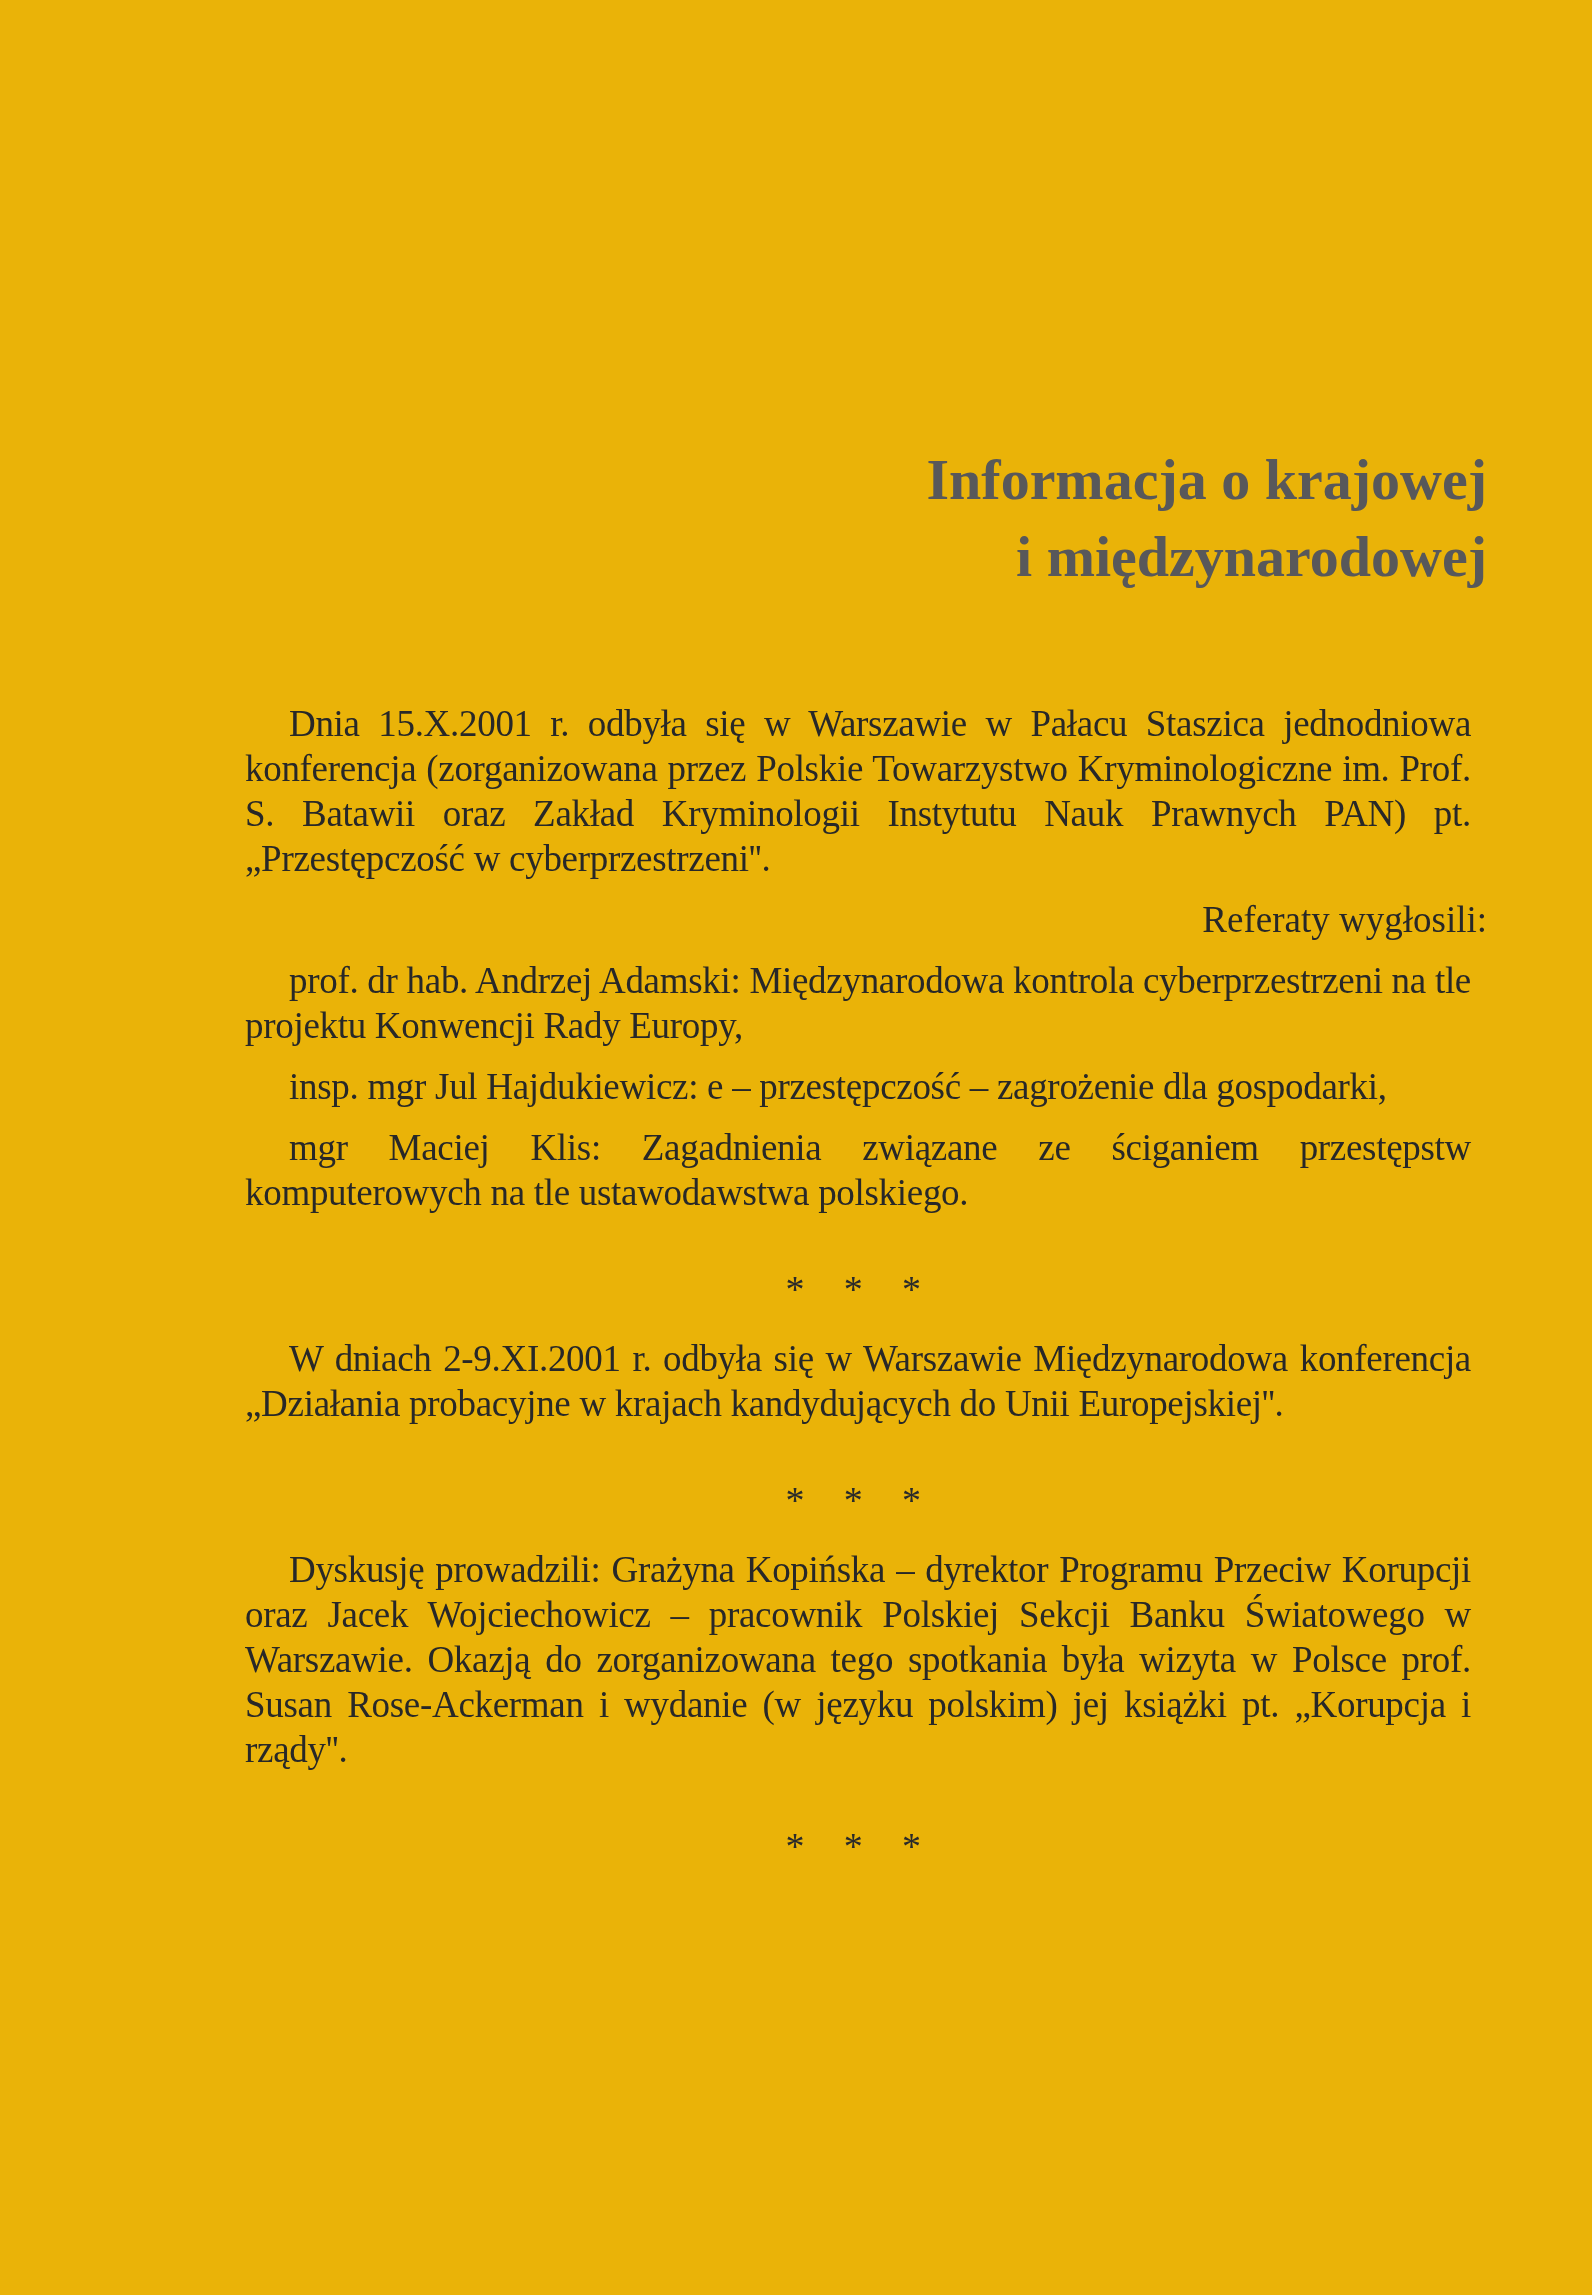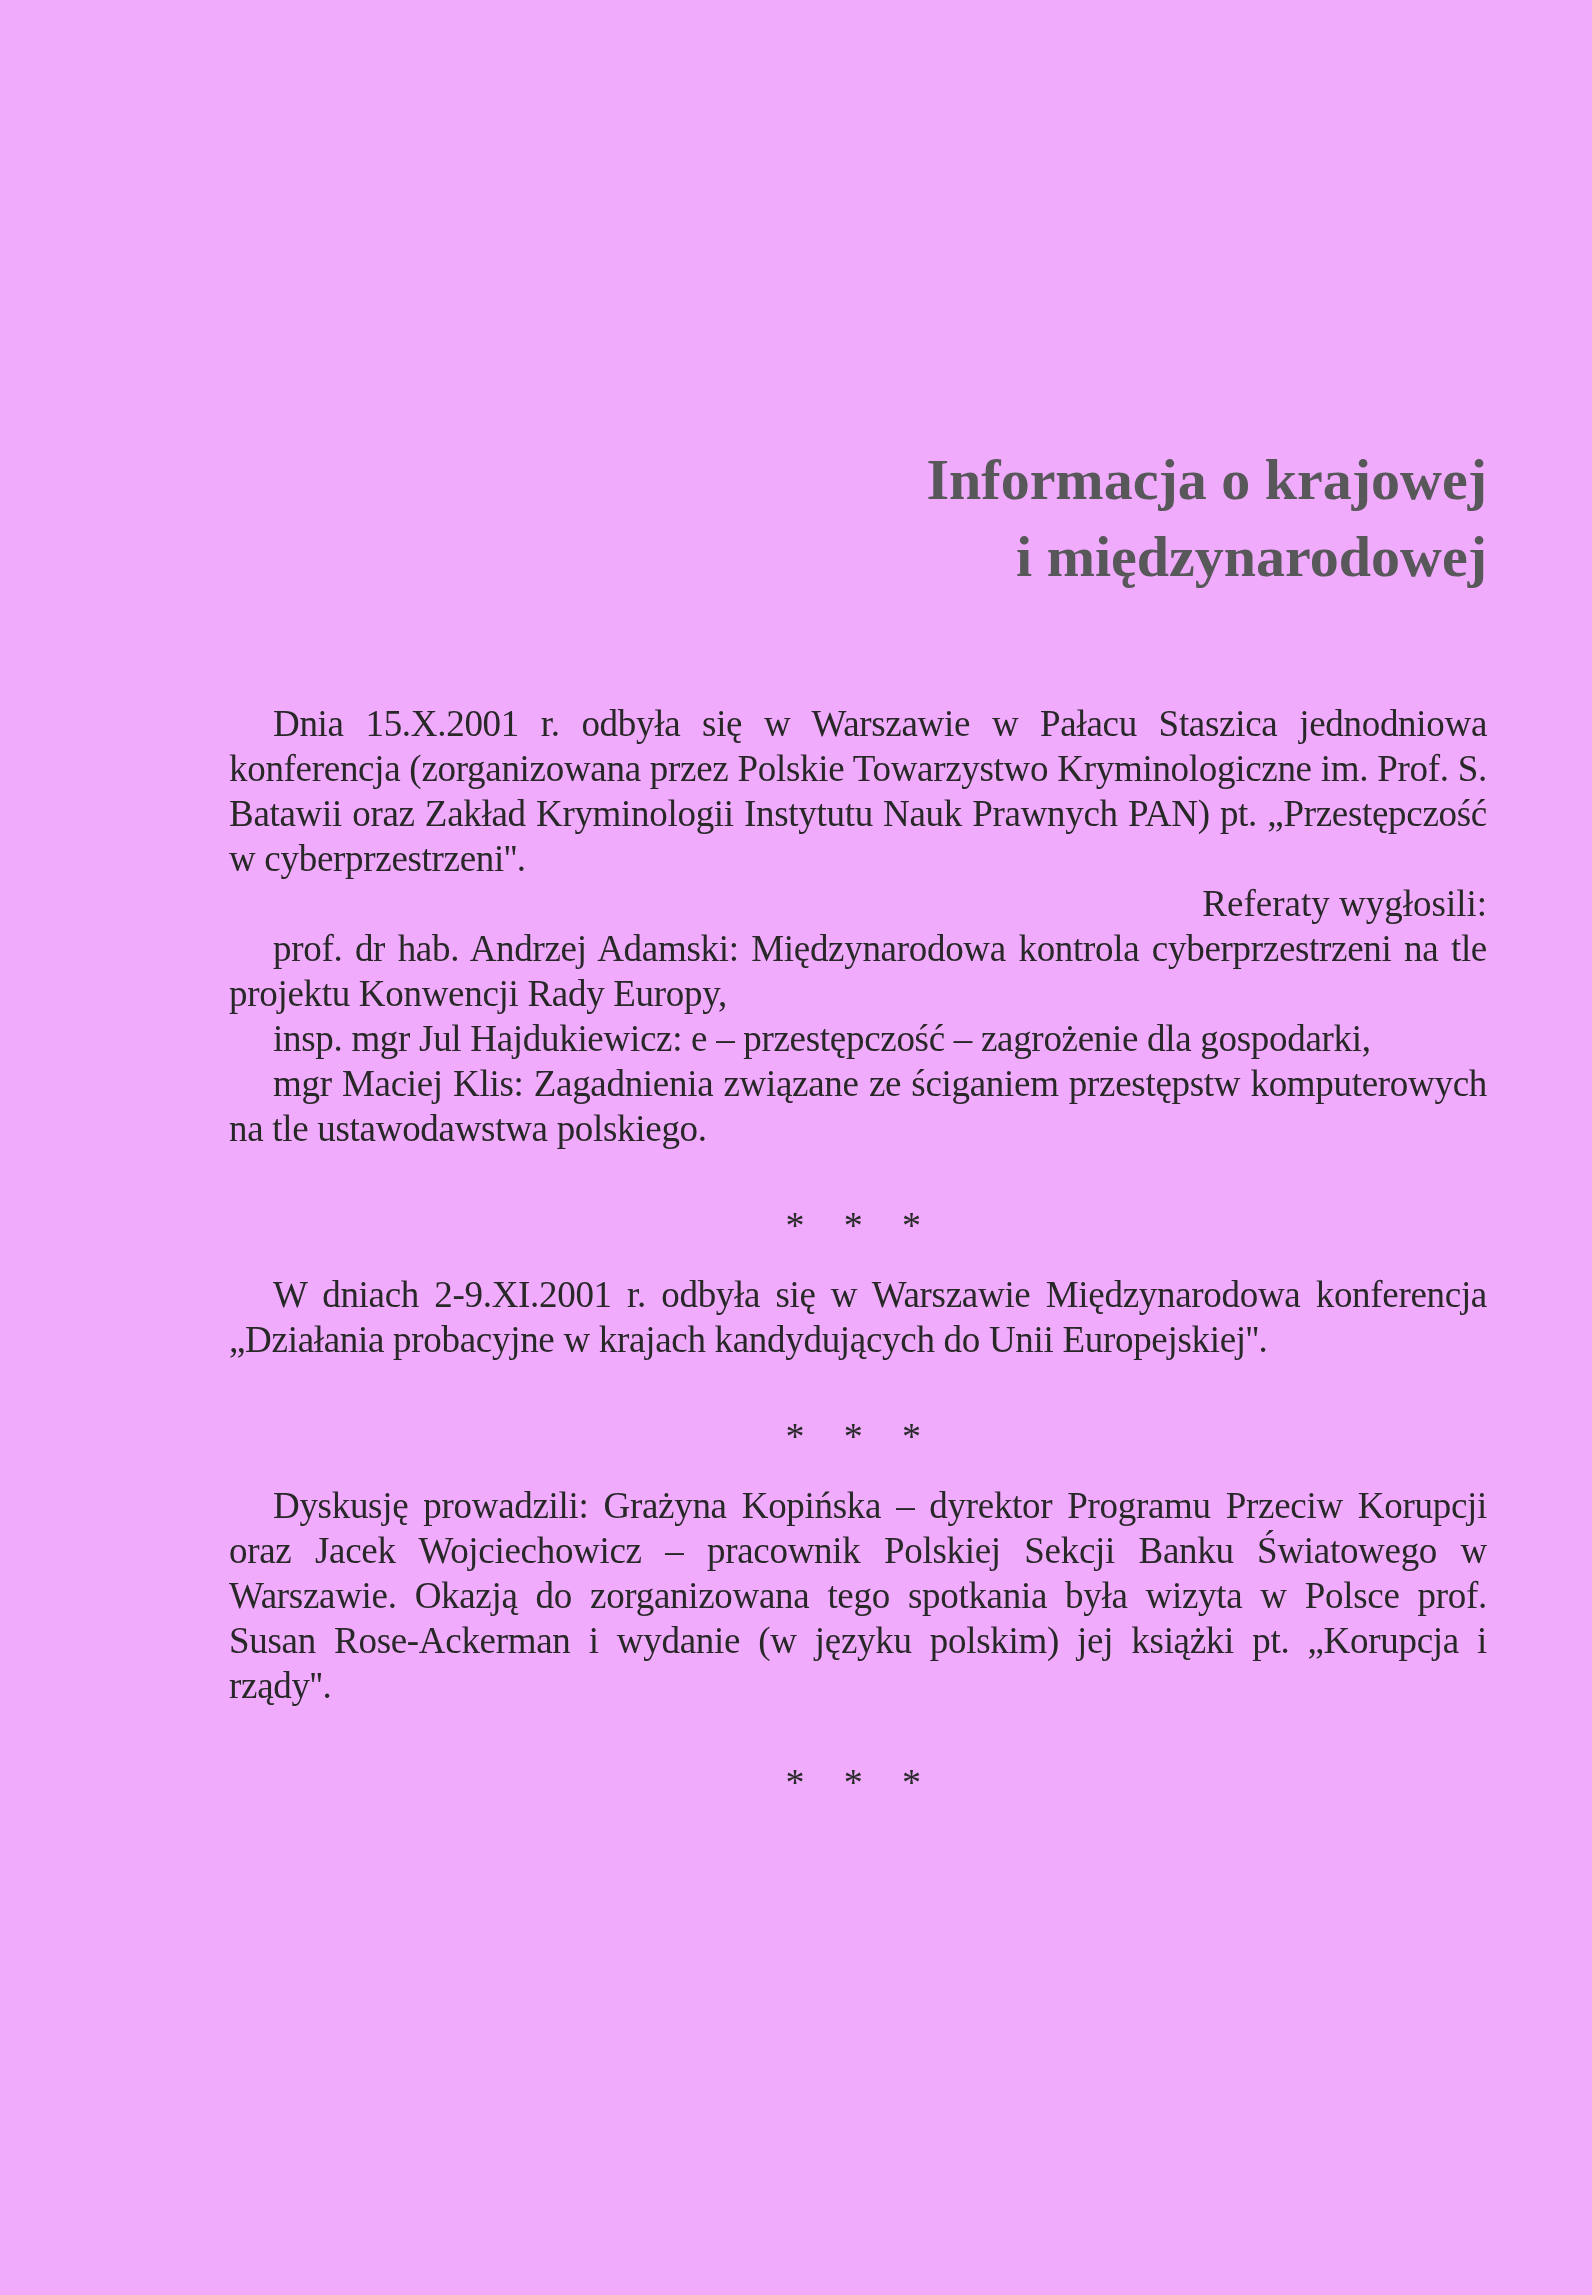--- a/index.html
+++ b/index.html
@@ -9,21 +9,21 @@
     background: #ffffff;
     position: relative;
     font-family: "Liberation Serif", "DejaVu Serif", serif;
     overflow: hidden;
   }
   .page {
     position: absolute;
     left: 0; top: 0;
     width: 1593px;
     height: 2295px;
-    background: #f0abfc;
+    background: #eab308;
   }
   .content {
     position: absolute;
     left: 229px;
     top: 0;
     width: 1258px;
   }
   .title {
     margin-top: 441px;
     text-align: right;
@@ -33,21 +33,21 @@
     color: #58585a;
   }
   .title-line { white-space: nowrap; }
   .para {
     font-size: 37px;
     line-height: 45px;
     color: #282828;
     text-align: justify;
     text-indent: 44px;
     letter-spacing: -0.3px;
-    margin: 0;
+    margin: 16px;
   }
   .mt-intro   { margin-top: 106px; }
   .mt-heading { margin-top: 50px; }
   .heading {
     font-size: 37px;
     line-height: 45px;
     color: #282828;
     text-indent: 44px;
     margin: 0;
     text-align: right;

